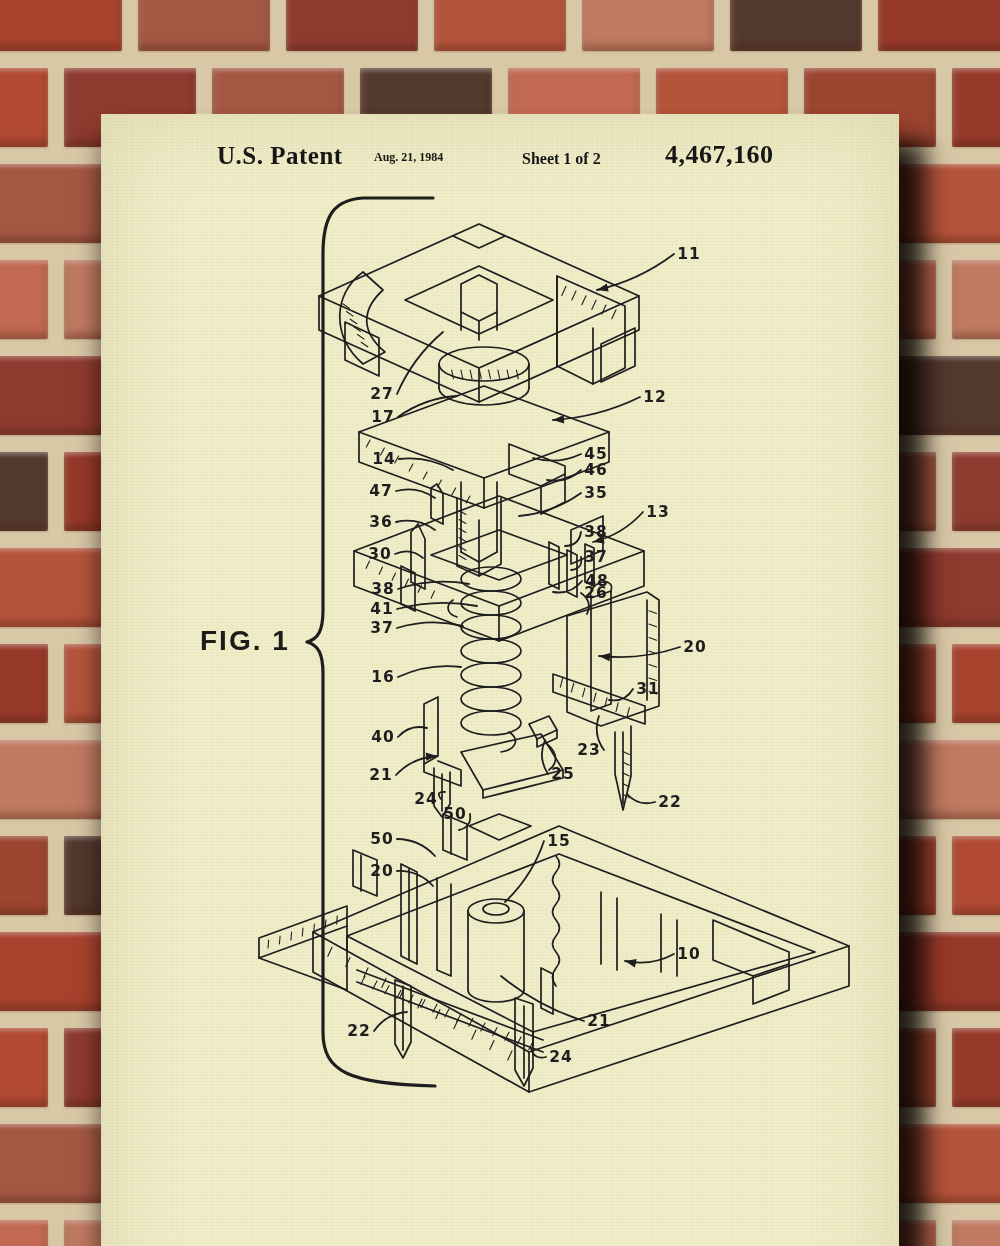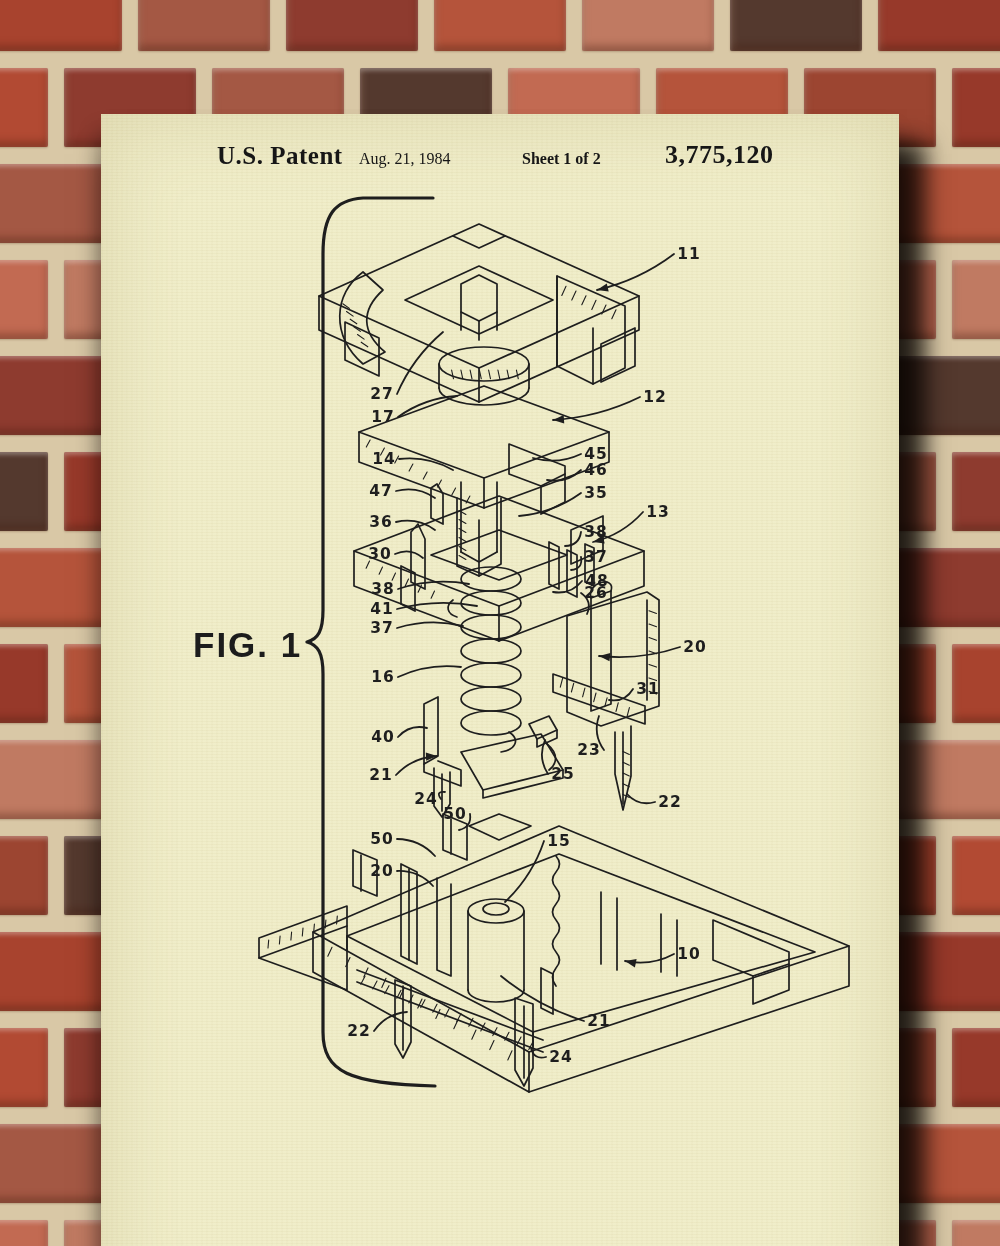--- a/index.html
+++ b/index.html
@@ -9,25 +9,25 @@
     box-shadow:inset 0 3px 4px rgba(255,255,255,.28), inset 0 -5px 9px rgba(60,20,8,.38), inset 4px 0 6px rgba(255,230,200,.14), 0 1px 2px rgba(80,40,20,.25);}
   .poster{position:absolute;left:101px;top:114px;width:798px;height:1214px;
     background:#f0edc8;
     background-image:
       repeating-linear-gradient(0deg, rgba(130,115,55,.035) 0 1px, rgba(255,255,250,.03) 1px 3px),
       repeating-linear-gradient(90deg, rgba(130,115,55,.025) 0 2px, rgba(0,0,0,0) 2px 5px);
     box-shadow:26px 28px 22px rgba(8,4,0,.78), 8px 40px 30px rgba(8,4,0,.5), -4px 16px 18px rgba(8,4,0,.25),
       inset 0 0 80px rgba(145,125,60,.20);}
   .hdr{position:absolute;color:#161616;white-space:nowrap;}
   .hdr.title{left:116px;top:28px;font-size:25px;font-weight:bold;letter-spacing:.5px;}
-  .hdr.date{left:258px;top:36px;font-size:16px;font-weight:normal;}
+  .hdr.date{left:273px;top:36px;font-size:12px;font-weight:bold;}
   .hdr.sheet{left:421px;top:36px;font-size:16px;font-weight:bold;}
   .hdr.num{left:564px;top:26px;font-size:26px;font-weight:bold;letter-spacing:.5px;}
-  .figlabel{position:absolute;left:92px;top:511px;font-family:"Liberation Sans", sans-serif;
-    font-size:35px;font-weight:bold;letter-spacing:2px;color:#1c1c1c;}
+  .figlabel{position:absolute;left:99px;top:511px;font-family:"Liberation Sans", sans-serif;
+    font-size:28px;font-weight:bold;letter-spacing:2px;color:#1c1c1c;}
   svg#fig{position:absolute;left:0;top:0;}
 </style>
 </head>
 <body>
 
 <div class="wall">
     <div class="brick" style="left: -10px; top: -28px; width: 132px; height: 79px; background: rgb(168, 67, 46);"></div>
     <div class="brick" style="left: 138px; top: -28px; width: 132px; height: 79px; background: rgb(164, 88, 68);"></div>
     <div class="brick" style="left: 286px; top: -28px; width: 132px; height: 79px; background: rgb(142, 59, 47);"></div>
     <div class="brick" style="left: 434px; top: -28px; width: 132px; height: 79px; background: rgb(181, 84, 59);"></div>
@@ -131,21 +131,21 @@
     <div class="brick" style="left: 508px; top: 1220px; width: 132px; height: 79px; background: rgb(192, 122, 98);"></div>
     <div class="brick" style="left: 656px; top: 1220px; width: 132px; height: 79px; background: rgb(192, 122, 98);"></div>
     <div class="brick" style="left: 804px; top: 1220px; width: 132px; height: 79px; background: rgb(194, 106, 82);"></div>
     <div class="brick" style="left: 952px; top: 1220px; width: 132px; height: 79px; background: rgb(192, 122, 98);"></div>
   </div>
 
 <div class="poster">
   <div class="hdr title">U.S. Patent</div>
   <div class="hdr date">Aug. 21, 1984</div>
   <div class="hdr sheet">Sheet 1 of 2</div>
-  <div class="hdr num">3,775,120</div>
+  <div class="hdr num">4,467,160</div>
   <div class="figlabel">FIG. 1</div>
   <svg id="fig" viewBox="0 0 798 999" width="798" height="999" xmlns="http://www.w3.org/2000/svg">
       <path d="M332,84 L262,84 C234,86 222,100 222,140 L222,496 C222,517 217,525 206,528 C217,531 222,539 222,560 L222,918 C222,958 248,970 334,972" fill="none" stroke="#1e1e1e" stroke-width="3.2" stroke-linejoin="round" stroke-linecap="round"></path>
       <path d="M378,110 L538,182 L378,254 L218,182 Z" fill="none" stroke="#1e1e1e" stroke-width="1.7" stroke-linejoin="round" stroke-linecap="round"></path>
       <path d="M218,182 L218,216 L378,288 L378,254" fill="none" stroke="#1e1e1e" stroke-width="1.7" stroke-linejoin="round" stroke-linecap="round"></path>
       <path d="M378,288 L538,216 L538,182" fill="none" stroke="#1e1e1e" stroke-width="1.7" stroke-linejoin="round" stroke-linecap="round"></path>
       <path d="M378,152 L452,186 L378,220 L304,186 Z" fill="none" stroke="#1e1e1e" stroke-width="1.7" stroke-linejoin="round" stroke-linecap="round"></path>
       <path d="M360,170 L378,161 L396,170 L396,198 L378,207 L360,198 Z" fill="none" stroke="#1e1e1e" stroke-width="1.7" stroke-linejoin="round" stroke-linecap="round"></path>
       <path d="M360,198 L360,216 M396,198 L396,216 M378,207 L378,226" fill="none" stroke="#1e1e1e" stroke-width="1.7" stroke-linejoin="round" stroke-linecap="round"></path>
       <path d="M352,122 L378,134 L404,122" fill="none" stroke="#1e1e1e" stroke-width="1.7" stroke-linejoin="round" stroke-linecap="round"></path>

